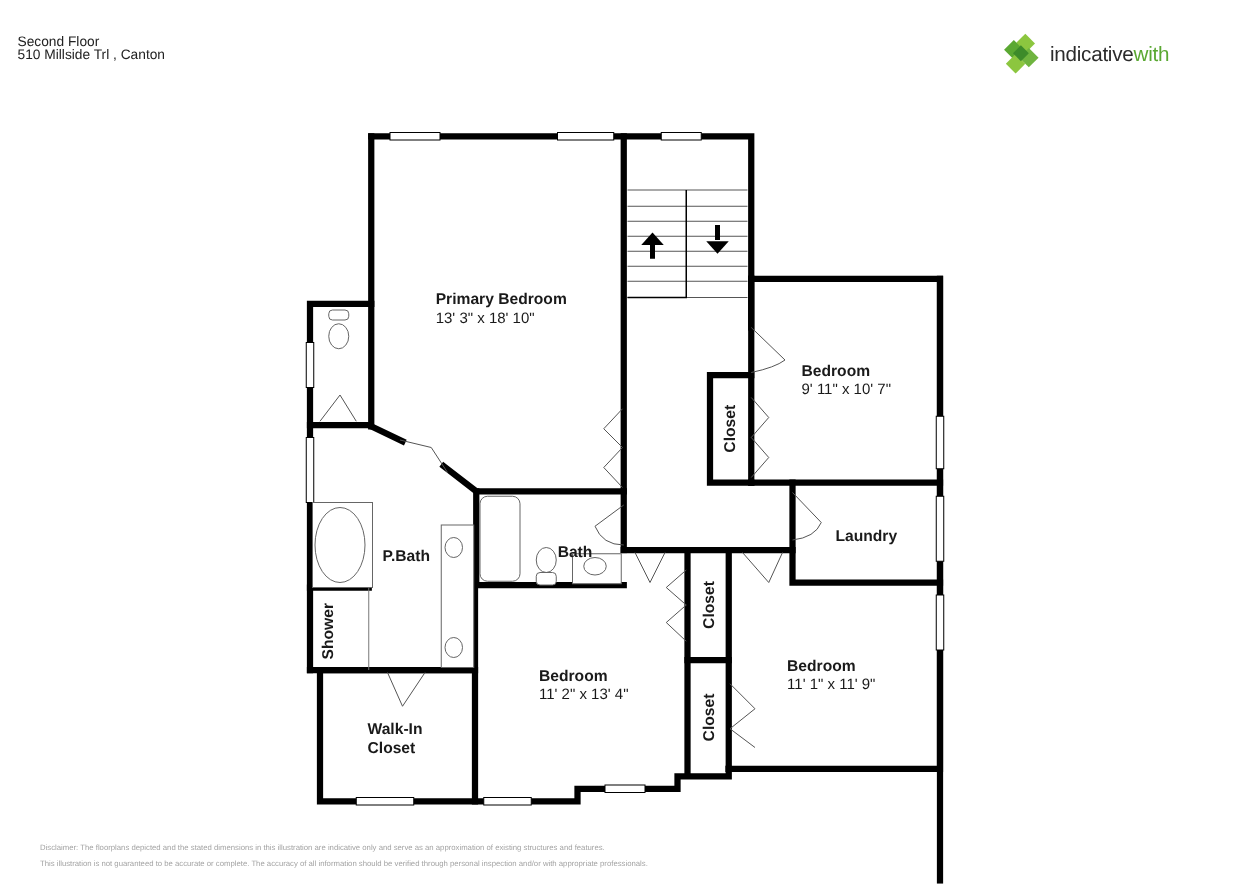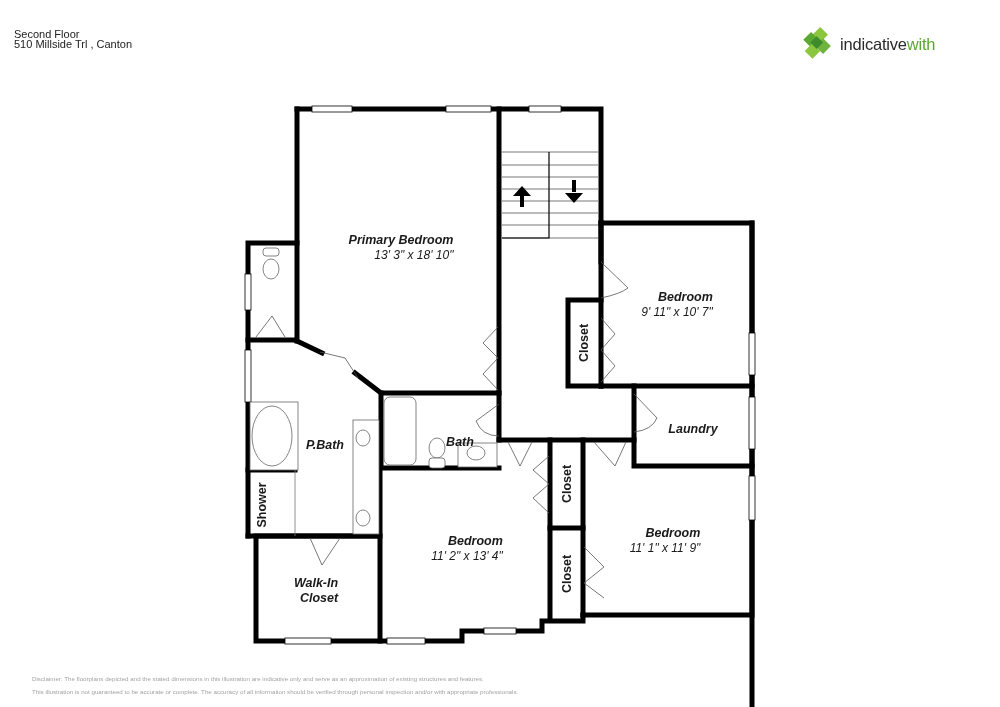--- a/index.html
+++ b/index.html
@@ -9,21 +9,21 @@
   #addr { top: 16px; margin-top: 22px; }
   #floor { top: 28px; }
   .logo { position: absolute; left: 798px; top: 26px; display: flex; align-items: center; }
   .logo-text { font-size: 16.5px; margin-left: 6px; letter-spacing: -0.2px; }
   .logo-text .a { color: #2b2b2b; }
   .logo-text .b { color: #5aa832; }
   .disc { position: absolute; left: 32px; font-size: 6.2px; color: #a3a3a3; white-space: nowrap; }
   #disc1 { top: 675px; }
   #disc2 { top: 688px; }
   svg.plan { position: absolute; left: 0; top: 0; }
-  .rl { position: absolute; text-align: right; transform: translate(-50%, -50%); white-space: nowrap; font-style: italic; }
+  .rl { position: absolute; text-align: left; transform: translate(-50%, -50%); white-space: nowrap; }
   .rn { font-weight: bold; font-size: 12.5px; line-height: 15px; }
   .rd { font-size: 12px; line-height: 14px; }
   .vert { position: absolute; font-weight: bold; font-size: 12.5px; transform: translate(-50%,-50%) rotate(-90deg); white-space: nowrap; }
 </style>
 </head>
 <body>
 
 <div id="addr" class="hdr">510 Millside Trl , Canton</div>
 <div id="floor" class="hdr">Second Floor</div>
 

